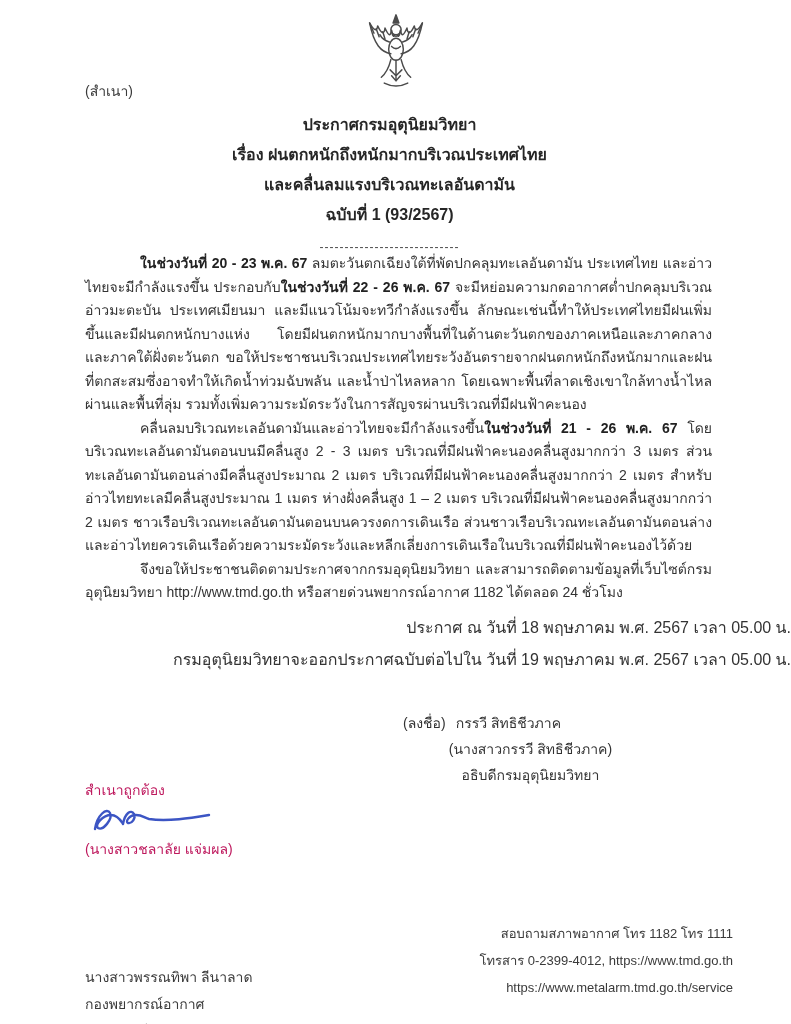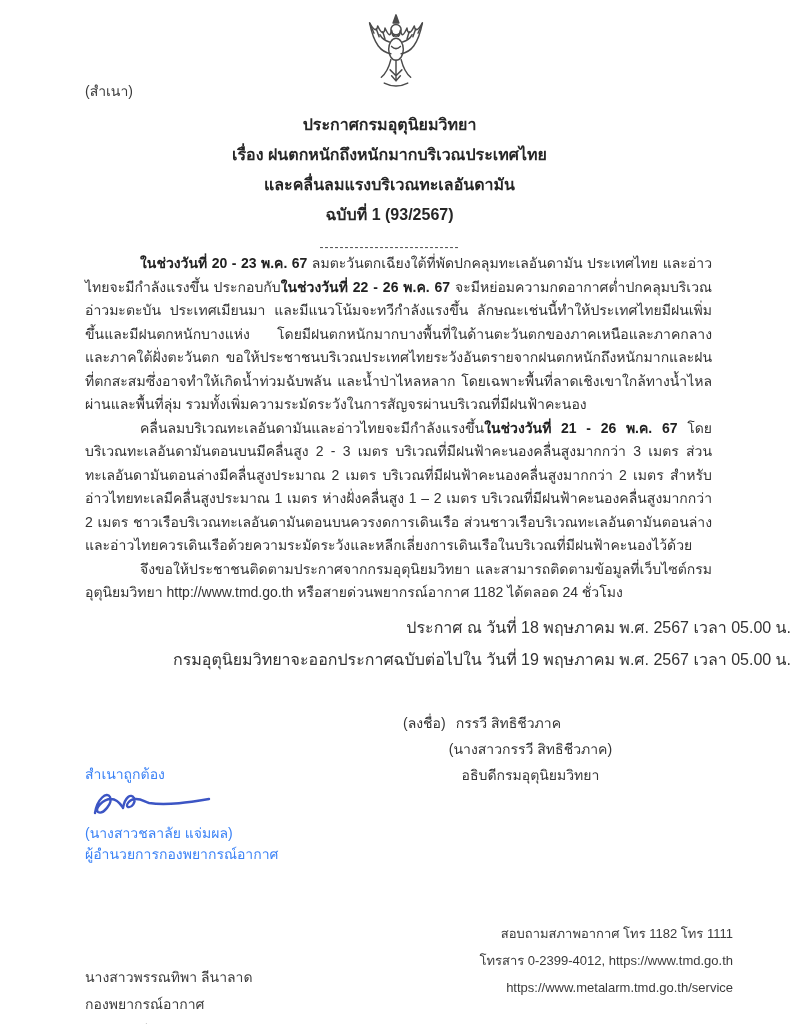--- a/index.html
+++ b/index.html
@@ -42,22 +42,22 @@
     position:absolute; left:0; top:612px; width:791px;
     text-align:right; font-size:16px; line-height:32px; color:#333;
   }
   .sign-block {
     position:absolute; left:403px; top:710px; width:255px;
     font-size:14px; line-height:26px; color:#333;
   }
   .sign-row { display:flex; gap:10px; }
   .sign-center { text-align:center; }
   .certify-block {
-    position:absolute; left:85px; top:764px;
-    font-size:14px; line-height:21px; color:#3b82f6;
+    position:absolute; left:85px; top:780px;
+    font-size:14px; line-height:21px; color:#be185d;
   }
   .hand-sign { margin:2px 0 0 2px; display:block; }
   .footer-left {
     position:absolute; left:85px; top:920px;
     font-size:14px; line-height:27px; color:#3a3a3a;margin-top:44px;
   }
   .footer-right {
     position:absolute; right:58px; top:920px;
     font-size:13px; line-height:27px; color:#3a3a3a; text-align:right;
   }
@@ -122,21 +122,20 @@
     <div class="sign-center">(นางสาวกรรวี สิทธิชีวภาค)</div>
     <div class="sign-center">อธิบดีกรมอุตุนิยมวิทยา</div>
   </div>
 
   <div class="certify-block">
     <div>สำเนาถูกต้อง</div>
     <svg class="hand-sign" width="140" height="36" viewBox="0 0 140 36">
       <path d="M8 26 C10 12 20 4 23 10 C26 16 16 28 11 25 C7 22 16 12 24 12 C31 12 34 18 36 21 C38 10 44 6 47 11 C49 15 45 21 41 20 C38 19 42 12 49 12 C55 12 58 15 62 16 C80 19 104 15 122 12" fill="none" stroke="#3c55c4" stroke-width="2.4" stroke-linecap="round" stroke-linejoin="round"></path>
     </svg>
     <div>(นางสาวชลาลัย แจ่มผล)</div>
-    <div>ผู้อำนวยการกองพยากรณ์อากาศ</div>
   </div>
 
   <div class="footer-left">
     <div>นางสาวพรรณทิพา ลีนาลาด</div>
     <div>กองพยากรณ์อากาศ</div>
     <div>ผู้พยากรณ์อากาศ</div>
   </div>
 
   <div class="footer-right">
     <div>สอบถามสภาพอากาศ โทร 1182 โทร 1111</div>

